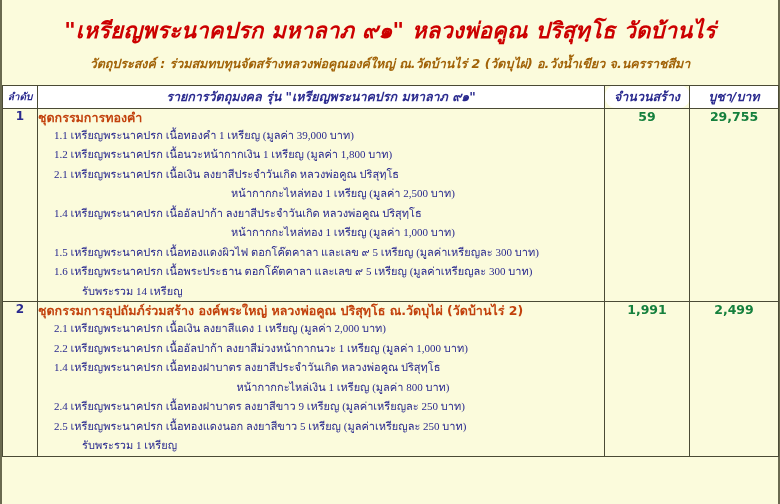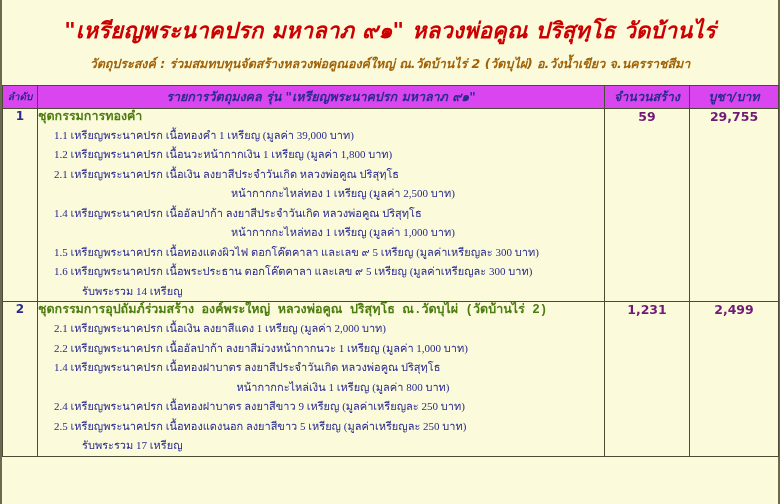--- a/index.html
+++ b/index.html
@@ -52,60 +52,59 @@
     width: 776px;
     margin-top: 14px;
     table-layout: fixed;
   }
   table.sheet td, table.sheet th {
     border: 1px solid #4a4a35;
     vertical-align: top;
     padding: 0;
   }
   thead th {
-    background: #d946ef;
+    background: #ffffff;
     color: #2a2a8f;
     font-style: italic;
     font-weight: bold;
     height: 22px;
     line-height: 22px;
     font-size: 12.5px;
     text-align: center;
     overflow: hidden;
     white-space: nowrap;
   }
   th.c-no   { width: 34px;  font-size: 10px; }
   th.c-desc { width: 566px; }
-  th.c-qty  { width: 84px;  }
+  th.c-qty  { width: 84px; border-radius: 11px;  }
   th.c-price{ width: 88px;  }
 
   td.c-no {
     text-align: center;
     color: #2a2a8f;
     font-size: 12px;
     font-weight: bold;
     padding-top: 5px;
   }
   td.c-desc { padding: 4px 0 6px 6px; }
   td.c-qty, td.c-price {
     text-align: center;
-    color: #701a75;
+    color: #15803d;
     font-size: 12.5px;
     font-weight: bold;
     padding-top: 5px;
     margin-left: 8px;
   }
 
   .grp-title {
-    color: #4d7c0f;
+    color: #c2410c;
     font-weight: bold;
     font-size: 12.5px;
     line-height: 17px;
     white-space: nowrap;
-    font-family: Liberation Mono, monospace;
   }
   ul.items {
     list-style: none;
     margin: 0;
     padding: 0;
   }
   ul.items li {
     color: #2a2a8f;
     font-size: 11px;
     line-height: 19.5px;
@@ -158,22 +157,22 @@
           <td class="c-no">2</td>
           <td class="c-desc">
             <div class="grp-title">ชุดกรรมการอุปถัมภ์ร่วมสร้าง องค์พระใหญ่ หลวงพ่อคูณ ปริสุทฺโธ ณ.วัดบุไผ่ (วัดบ้านไร่ 2)</div>
             <ul class="items">
               <li class="">2.1 เหรียญพระนาคปรก เนื้อเงิน ลงยาสีแดง 1 เหรียญ (มูลค่า 2,000 บาท)</li>
               <li class="">2.2 เหรียญพระนาคปรก เนื้ออัลปาก้า ลงยาสีม่วงหน้ากากนวะ 1 เหรียญ (มูลค่า 1,000 บาท)</li>
               <li class="">1.4 เหรียญพระนาคปรก เนื้อทองฝาบาตร ลงยาสีประจำวันเกิด หลวงพ่อคูณ ปริสุทฺโธ</li>
               <li class="cont">หน้ากากกะไหล่เงิน 1 เหรียญ (มูลค่า 800 บาท)</li>
               <li class="">2.4 เหรียญพระนาคปรก เนื้อทองฝาบาตร ลงยาสีขาว 9 เหรียญ (มูลค่าเหรียญละ 250 บาท)</li>
               <li class="">2.5 เหรียญพระนาคปรก เนื้อทองแดงนอก ลงยาสีขาว 5 เหรียญ (มูลค่าเหรียญละ 250 บาท)</li>
-              <li class="total">รับพระรวม 17 เหรียญ</li>
+              <li class="total">รับพระรวม 1 เหรียญ</li>
             </ul>
           </td>
-          <td class="c-qty">1,231</td>
+          <td class="c-qty">1,991</td>
           <td class="c-price">2,499</td>
         </tr>
       </tbody>
   </table>
 
 </div>
 
 </body></html>

